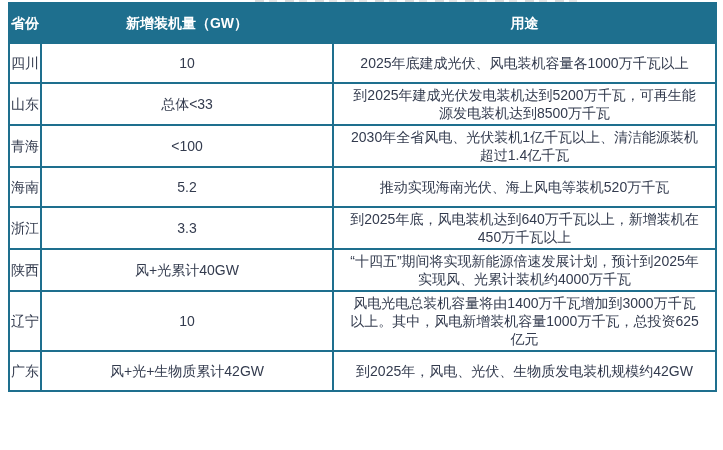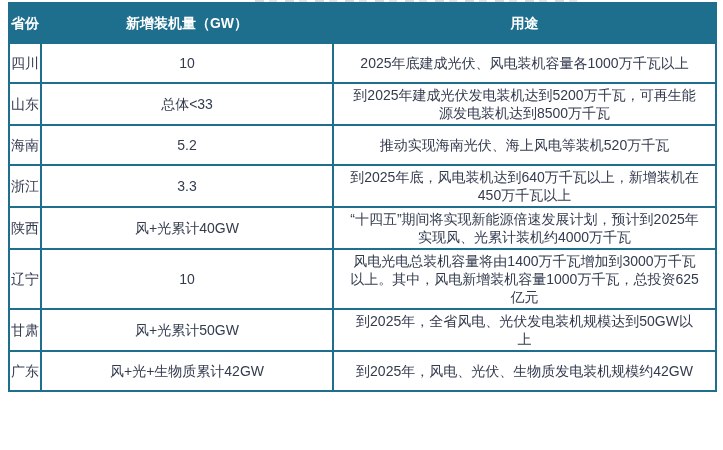--- a/index.html
+++ b/index.html
@@ -81,44 +81,44 @@
           <td class="col-province">四川</td>
           <td class="col-capacity">10</td>
           <td class="col-purpose">2025年底建成光伏、风电装机容量各1000万千瓦以上</td>
         </tr>
         <tr>
           <td class="col-province">山东</td>
           <td class="col-capacity">总体&lt;33</td>
           <td class="col-purpose">到2025年建成光伏发电装机达到5200万千瓦，可再生能源发电装机达到8500万千瓦</td>
         </tr>
         <tr>
+          <td class="col-province">青海</td>
+          <td class="col-capacity">&lt;100</td>
+          <td class="col-purpose">2030年全省风电、光伏装机1亿千瓦以上、清洁能源装机超过1.4亿千瓦</td>
+        </tr>
+        <tr>
           <td class="col-province">海南</td>
           <td class="col-capacity">5.2</td>
           <td class="col-purpose">推动实现海南光伏、海上风电等装机520万千瓦</td>
         </tr>
         <tr>
           <td class="col-province">浙江</td>
           <td class="col-capacity">3.3</td>
           <td class="col-purpose">到2025年底，风电装机达到640万千瓦以上，新增装机在450万千瓦以上</td>
         </tr>
         <tr>
           <td class="col-province">陕西</td>
           <td class="col-capacity">风+光累计40GW</td>
           <td class="col-purpose">“十四五”期间将实现新能源倍速发展计划，预计到2025年实现风、光累计装机约4000万千瓦</td>
         </tr>
         <tr>
           <td class="col-province">辽宁</td>
           <td class="col-capacity">10</td>
           <td class="col-purpose">风电光电总装机容量将由1400万千瓦增加到3000万千瓦以上。其中，风电新增装机容量1000万千瓦，总投资625亿元</td>
         </tr>
         <tr>
-          <td class="col-province">甘肃</td>
-          <td class="col-capacity">风+光累计50GW</td>
-          <td class="col-purpose">到2025年，全省风电、光伏发电装机规模达到50GW以上</td>
-        </tr>
-        <tr>
           <td class="col-province">广东</td>
           <td class="col-capacity">风+光+生物质累计42GW</td>
           <td class="col-purpose">到2025年，风电、光伏、生物质发电装机规模约42GW</td>
         </tr>
       </tbody>
   </table>
 </div>
 
 </body></html>

